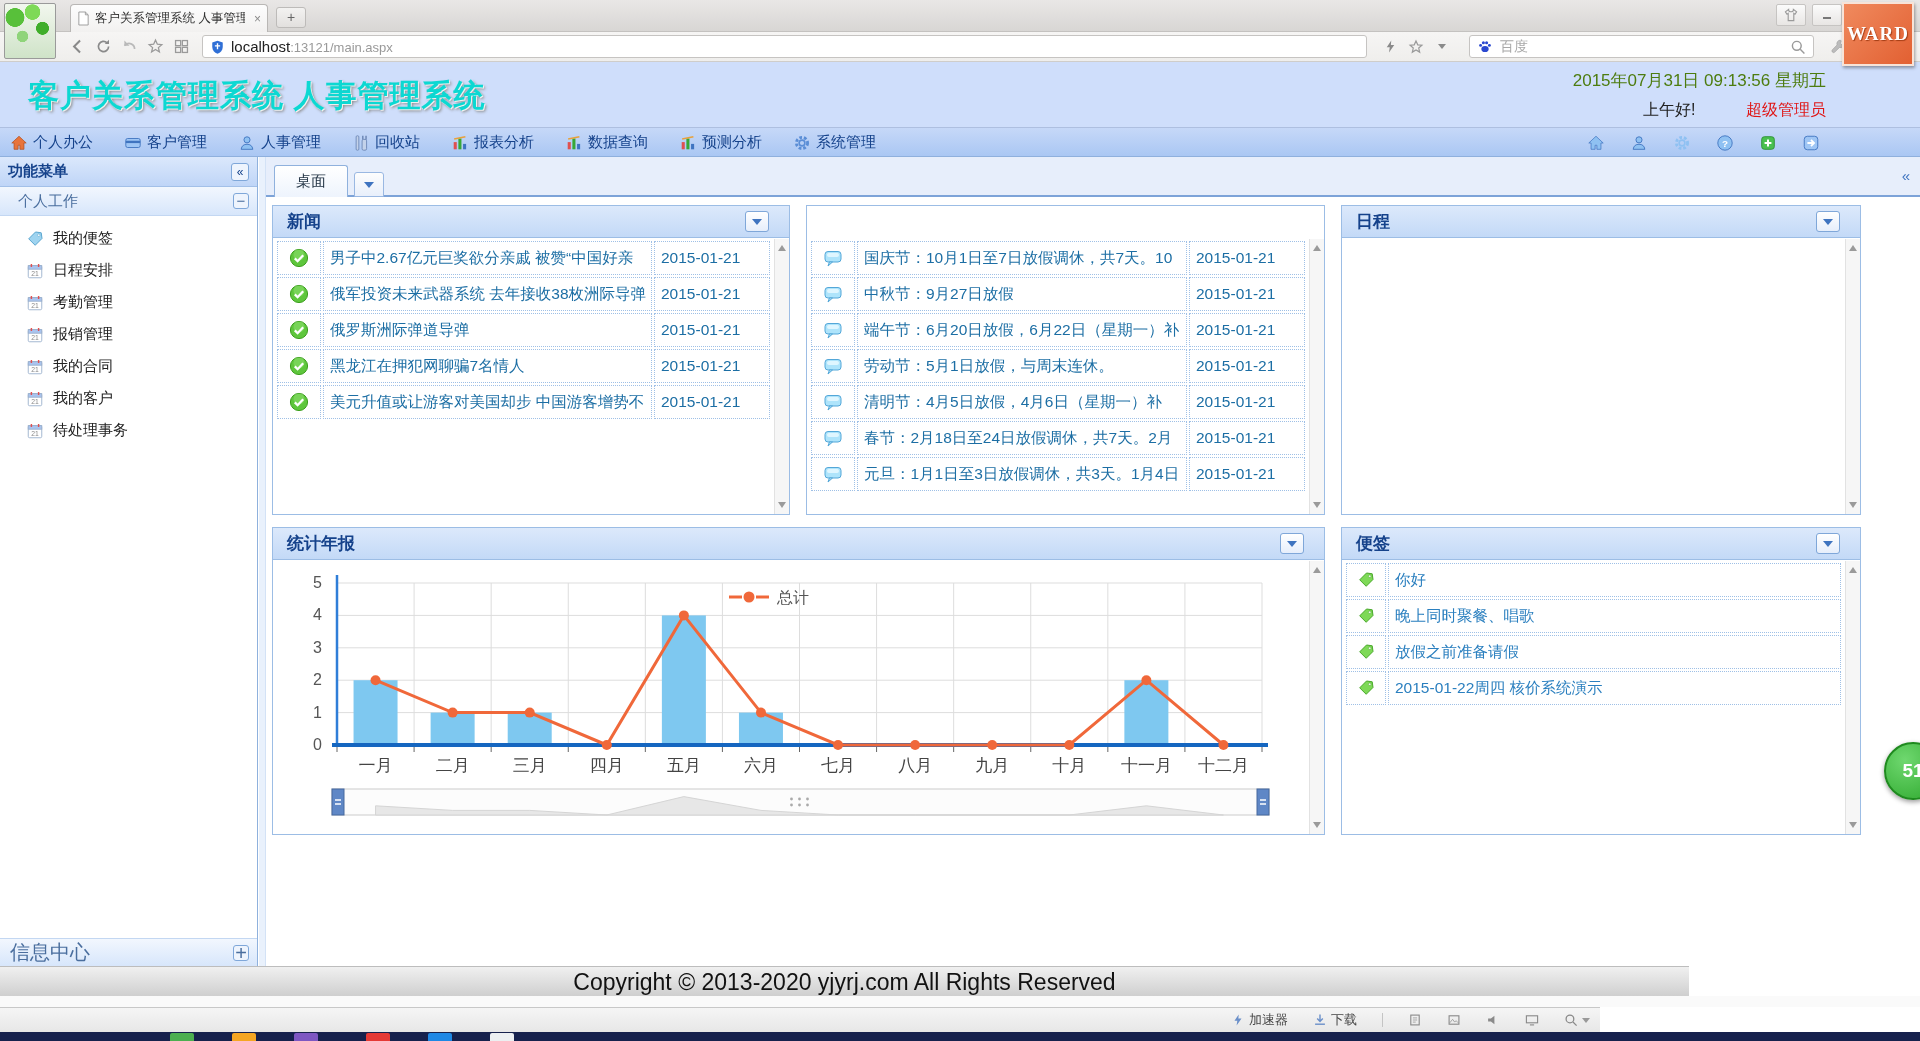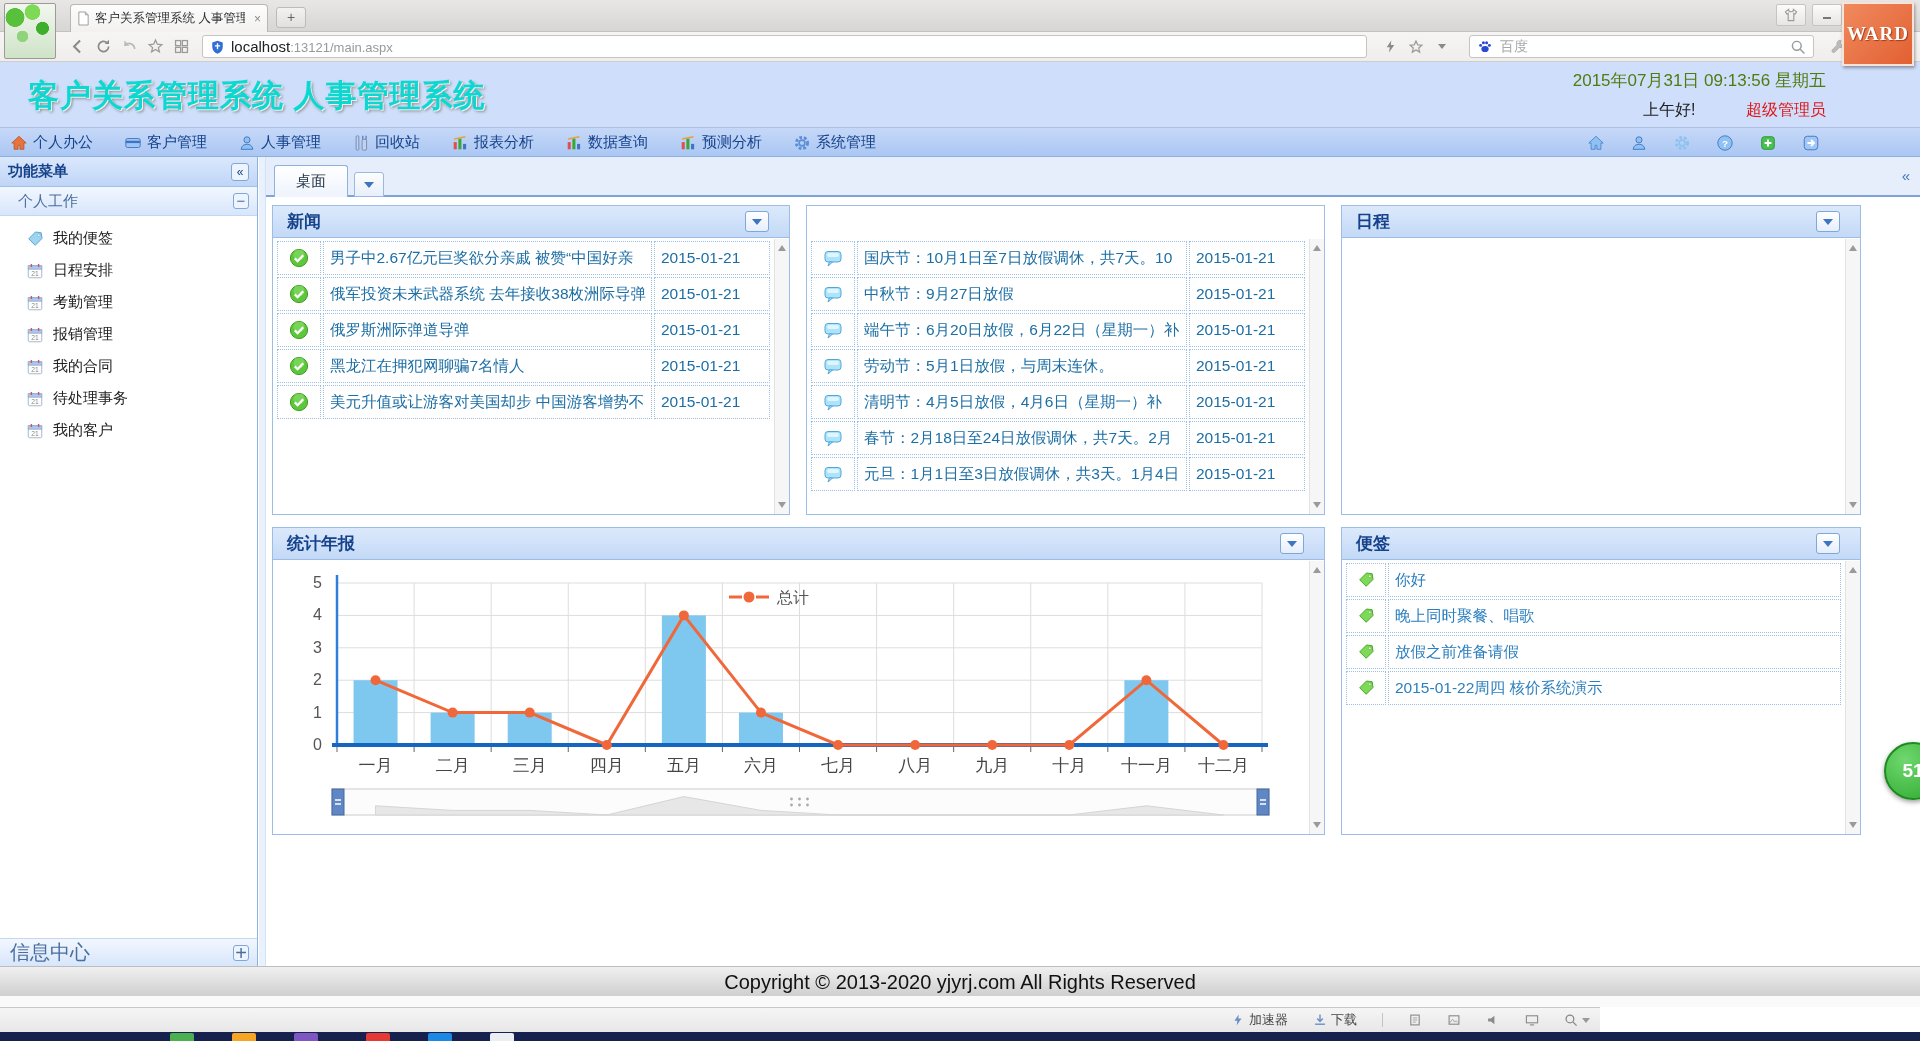--- a/index.html
+++ b/index.html
@@ -80,21 +80,21 @@
   .cell{border:1px dotted #9fc0e6;display:flex;align-items:center}
   .c-ic{width:44px;justify-content:center}
   .c-tx{flex:1;padding:0 6px;font-size:15.5px;color:#1c6ea4;white-space:nowrap;overflow:hidden}
   .c-dt{width:116px;padding-left:6px;font-size:15.5px;color:#1c6ea4}
   .nrow .c-tx{color:#2a7fbf}
 
   
   #chart-svg{position:absolute;left:4px;top:4px}
 
   
-  .copyright{left:0;top:966px;width:1920px;height:30px;background:linear-gradient(#f0f0f0,#cfcfcf);border-top:1px solid #bdbdbd;text-align:center;line-height:30px;font-size:20px;color:#111}
+  .copyright{left:0;top:966px;width:1689px;height:30px;background:linear-gradient(#f0f0f0,#cfcfcf);border-top:1px solid #bdbdbd;text-align:center;line-height:30px;font-size:23px;color:#111}
   .pagegap{left:0;top:996px;width:1920px;height:11px;background:#fafafa}
   .statusbar{left:0;top:1007px;width:1600px;height:25px;background:linear-gradient(#f5f5f5,#e7e7e7);border-top:1px solid #c8c8c8;display:flex;align-items:center;justify-content:flex-end;padding-right:10px;gap:25px}
   .st-item{display:flex;align-items:center;gap:4px;font-size:13px;color:#444;cursor:pointer}
   .st-sep{width:1px;height:14px;background:#c4c4c4}
   .taskbar{left:0;top:1032px;width:1920px;height:9px;background:#16214d}
   .chip{position:absolute;top:1px;width:24px;height:8px;border-radius:2px 2px 0 0}
   .badge51{left:1884px;top:742px;width:58px;height:58px;border-radius:50%;background:radial-gradient(circle at 35% 30%,#6fd86f,#2ea82e);border:2px solid #1f8a1f;box-shadow:0 2px 5px rgba(0,0,0,.4);color:#fff;font-weight:bold;font-size:19px;display:flex;align-items:center;justify-content:center;z-index:10;cursor:pointer}
 </style>
 </head>
 <body>
@@ -368,30 +368,30 @@
             </svg></span>
           <span>我的合同</span>
         </div>
         <div class="sb-item">
           <span><svg class="ic" width="18" height="18" viewBox="0 0 20 20">
               <rect x="2.5" y="4" width="15" height="13.5" rx="1.5" fill="#fff" stroke="#9ab0cc"></rect>
               <rect x="2.5" y="4" width="15" height="4" fill="#a9c4ef" stroke="#9ab0cc"></rect>
               <path d="M6 2.3v3.2M14 2.3v3.2" stroke="#e05050" stroke-width="1.6"></path>
               <text x="10" y="15.2" font-size="7.5" text-anchor="middle" fill="#888">21</text>
             </svg></span>
-          <span>待处理事务</span>
+          <span>我的客户</span>
         </div>
         <div class="sb-item">
           <span><svg class="ic" width="18" height="18" viewBox="0 0 20 20">
               <rect x="2.5" y="4" width="15" height="13.5" rx="1.5" fill="#fff" stroke="#9ab0cc"></rect>
               <rect x="2.5" y="4" width="15" height="4" fill="#a9c4ef" stroke="#9ab0cc"></rect>
               <path d="M6 2.3v3.2M14 2.3v3.2" stroke="#e05050" stroke-width="1.6"></path>
               <text x="10" y="15.2" font-size="7.5" text-anchor="middle" fill="#888">21</text>
             </svg></span>
-          <span>我的客户</span>
+          <span>待处理事务</span>
         </div>
       </div>
     <div class="sb-bottom">
       <span>信息中心</span>
       <span class="sqbtn" style="width:16px;height:16px;line-height:14px">+</span>
     </div>
   </div>
   <div class="abs splitter"></div>
 
   <div class="abs content">

